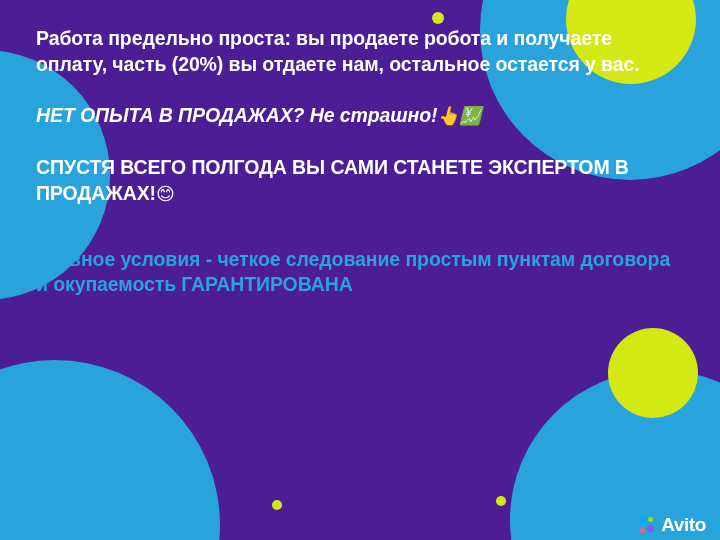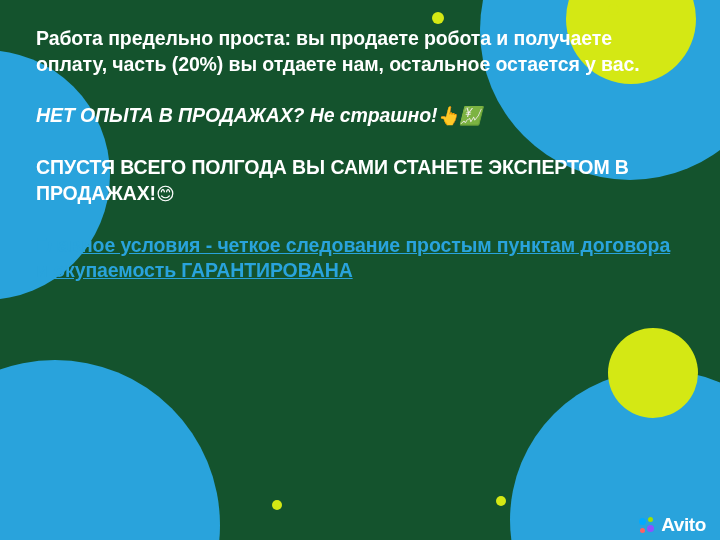--- a/index.html
+++ b/index.html
@@ -9,21 +9,21 @@
   body {
     width: 720px;
     height: 540px;
     overflow: hidden;
     font-family: "Liberation Sans", sans-serif;
   }
   .slide {
     position: relative;
     width: 720px;
     height: 540px;
-    background: #14532d;
+    background: #4c1d95;
     overflow: hidden;
   }
 
   
   .shape { position: absolute; border-radius: 50%; }
 
   .c-blue-top-right {
     width: 300px; height: 300px;
     right: -60px; top: -120px;
     background: #29a3dc;
@@ -71,22 +71,22 @@
     color: #ffffff;
     font-size: 19.5px;
     line-height: 1.32;
     font-weight: bold;
     margin: 0 0 22px 0;
     letter-spacing: -0.1px;
   }
   .para.p1 { margin-bottom: 26px; }
   .para.p2 { margin-bottom: 26px; font-style: italic; }
   .para.p3 { margin-bottom: 26px; }
-  .para.p4 { margin-bottom: 26px; }
-  .para.accent { color: #29a3dc; text-decoration: underline; }
+  .para.p4 { margin-bottom: 40px; }
+  .para.accent { color: #29a3dc; }
   .emoji { font-family: "DejaVu Sans", sans-serif; font-size: 18px; }
 
   
   .watermark {
     position: absolute;
     right: 14px;
     bottom: 4px;
     display: flex;
     align-items: center;
     gap: 5px;

